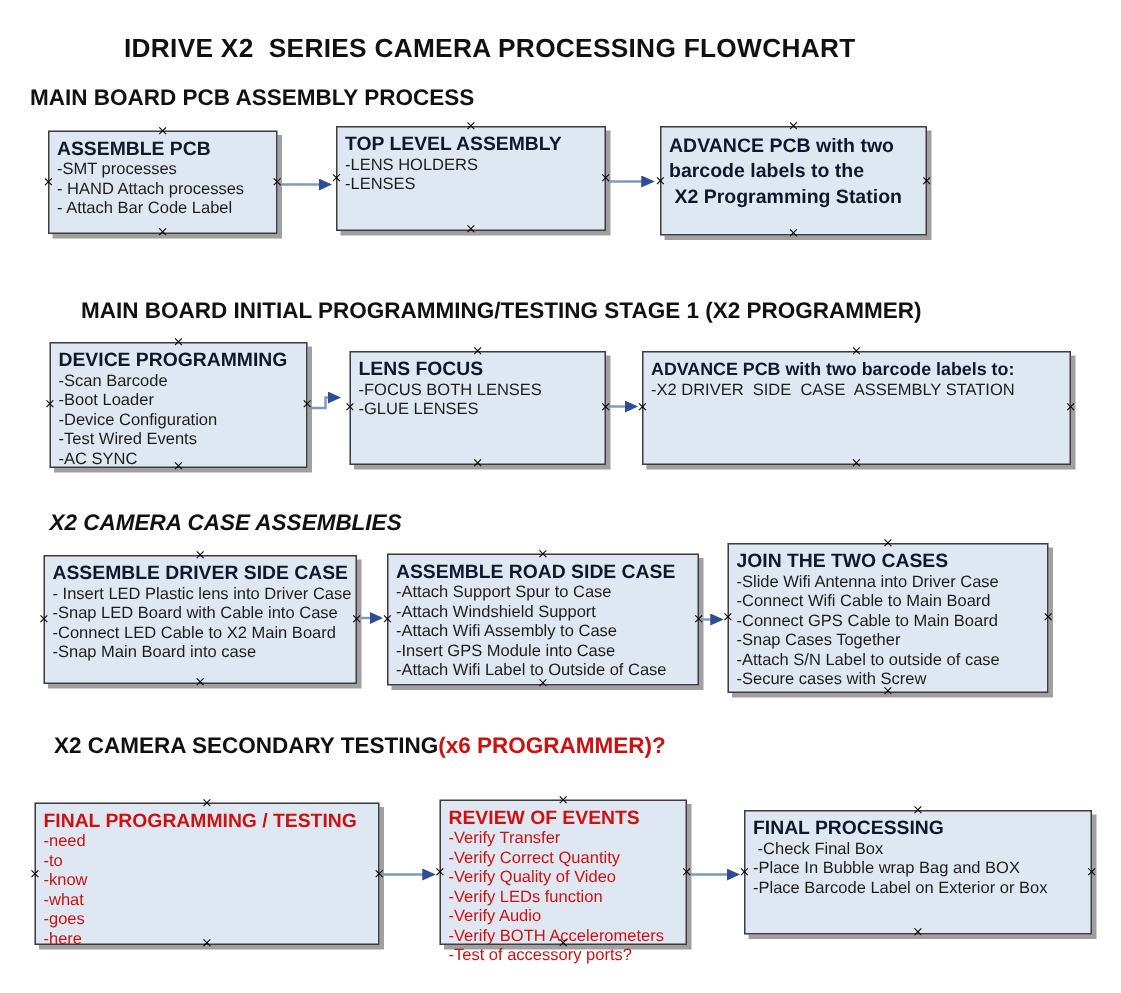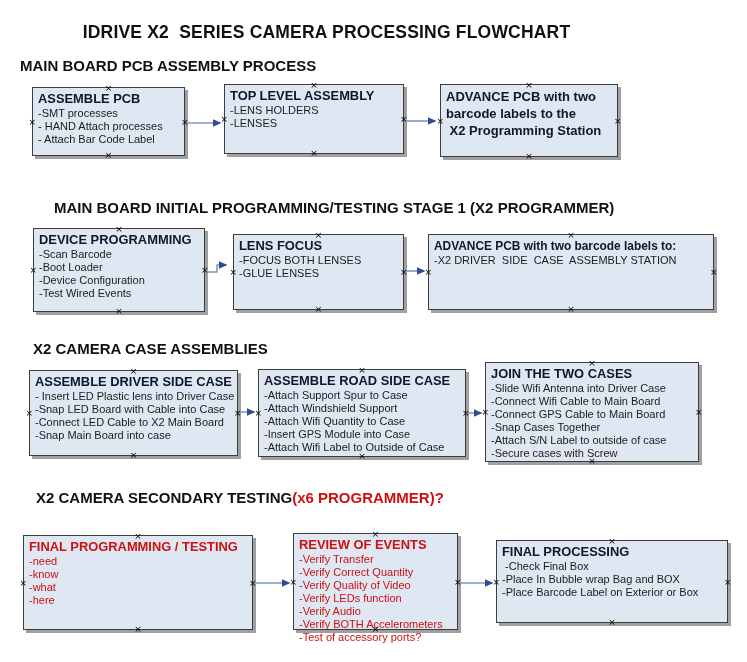--- a/index.html
+++ b/index.html
@@ -14,21 +14,21 @@
   }
   .doc-title{
     position:absolute;top:22px;left:0;width:653px;text-align:center;
     font-size:17.5px;font-weight:bold;color:var(--heading);letter-spacing:.2px;white-space:pre;
   }
   .sec-heading{
     position:absolute;font-size:15px;font-weight:bold;color:var(--heading);white-space:pre;margin:0;
   }
   #h1{left:20px;top:57px;}
   #h2{left:22px;top:199px;margin-left:32px;}
-  #h3{left:33px;top:340px;}
+  #h3{left:33px;top:340px;font-style:italic;}
   #h4{left:36px;top:489px;}
   .red-suffix{color:var(--red);}
   .box{
     position:absolute;box-sizing:border-box;
     background:var(--box-fill);
     border:1px solid var(--box-border);
     box-shadow:3px 3px 0 0 var(--box-shadow);
     padding:3px 2px 0 5px;
     color:var(--text);
   }
@@ -98,20 +98,21 @@
       <span class="handle h-right">×</span>
     </div>
 
   <div class="box" style="left:33px;top:228px;width:172px;height:84px">
     <div class="box-title">DEVICE PROGRAMMING</div>
     <div class="box-body">
         <div class="box-line">-Scan Barcode</div>
         <div class="box-line">-Boot Loader</div>
         <div class="box-line">-Device Configuration</div>
         <div class="box-line">-Test Wired Events</div>
+        <div class="box-line">-AC SYNC</div>
       </div>
   <span class="handle h-top">×</span>
       <span class="handle h-bottom">×</span>
       <span class="handle h-left">×</span>
       <span class="handle h-right">×</span>
     </div>
   <div class="box" style="left:233px;top:234px;width:171px;height:76px">
     <div class="box-title">LENS FOCUS</div>
     <div class="box-body">
         <div class="box-line">-FOCUS BOTH LENSES</div>
@@ -144,21 +145,21 @@
   <span class="handle h-top">×</span>
       <span class="handle h-bottom">×</span>
       <span class="handle h-left">×</span>
       <span class="handle h-right">×</span>
     </div>
   <div class="box" style="left:258px;top:369px;width:208px;height:88px">
     <div class="box-title">ASSEMBLE ROAD SIDE CASE</div>
     <div class="box-body">
         <div class="box-line">-Attach Support Spur to Case</div>
         <div class="box-line">-Attach Windshield Support</div>
-        <div class="box-line">-Attach Wifi Quantity to Case</div>
+        <div class="box-line">-Attach Wifi Assembly to Case</div>
         <div class="box-line">-Insert GPS Module into Case</div>
         <div class="box-line">-Attach Wifi Label to Outside of Case</div>
       </div>
   <span class="handle h-top">×</span>
       <span class="handle h-bottom">×</span>
       <span class="handle h-left">×</span>
       <span class="handle h-right">×</span>
     </div>
   <div class="box" style="left:485px;top:362px;width:214px;height:100px">
     <div class="box-title">JOIN THE TWO CASES</div>
@@ -173,22 +174,24 @@
   <span class="handle h-top">×</span>
       <span class="handle h-bottom">×</span>
       <span class="handle h-left">×</span>
       <span class="handle h-right">×</span>
     </div>
 
   <div class="box red-box" style="left:23px;top:535px;width:230px;height:95px">
     <div class="box-title">FINAL PROGRAMMING / TESTING</div>
     <div class="box-body">
         <div class="box-line">-need</div>
+        <div class="box-line">-to</div>
         <div class="box-line">-know</div>
         <div class="box-line">-what</div>
+        <div class="box-line">-goes</div>
         <div class="box-line">-here</div>
       </div>
   <span class="handle h-top">×</span>
       <span class="handle h-bottom">×</span>
       <span class="handle h-left">×</span>
       <span class="handle h-right">×</span>
     </div>
   <div class="box red-box" style="left:293px;top:533px;width:165px;height:97px">
     <div class="box-title">REVIEW OF EVENTS</div>
     <div class="box-body">

